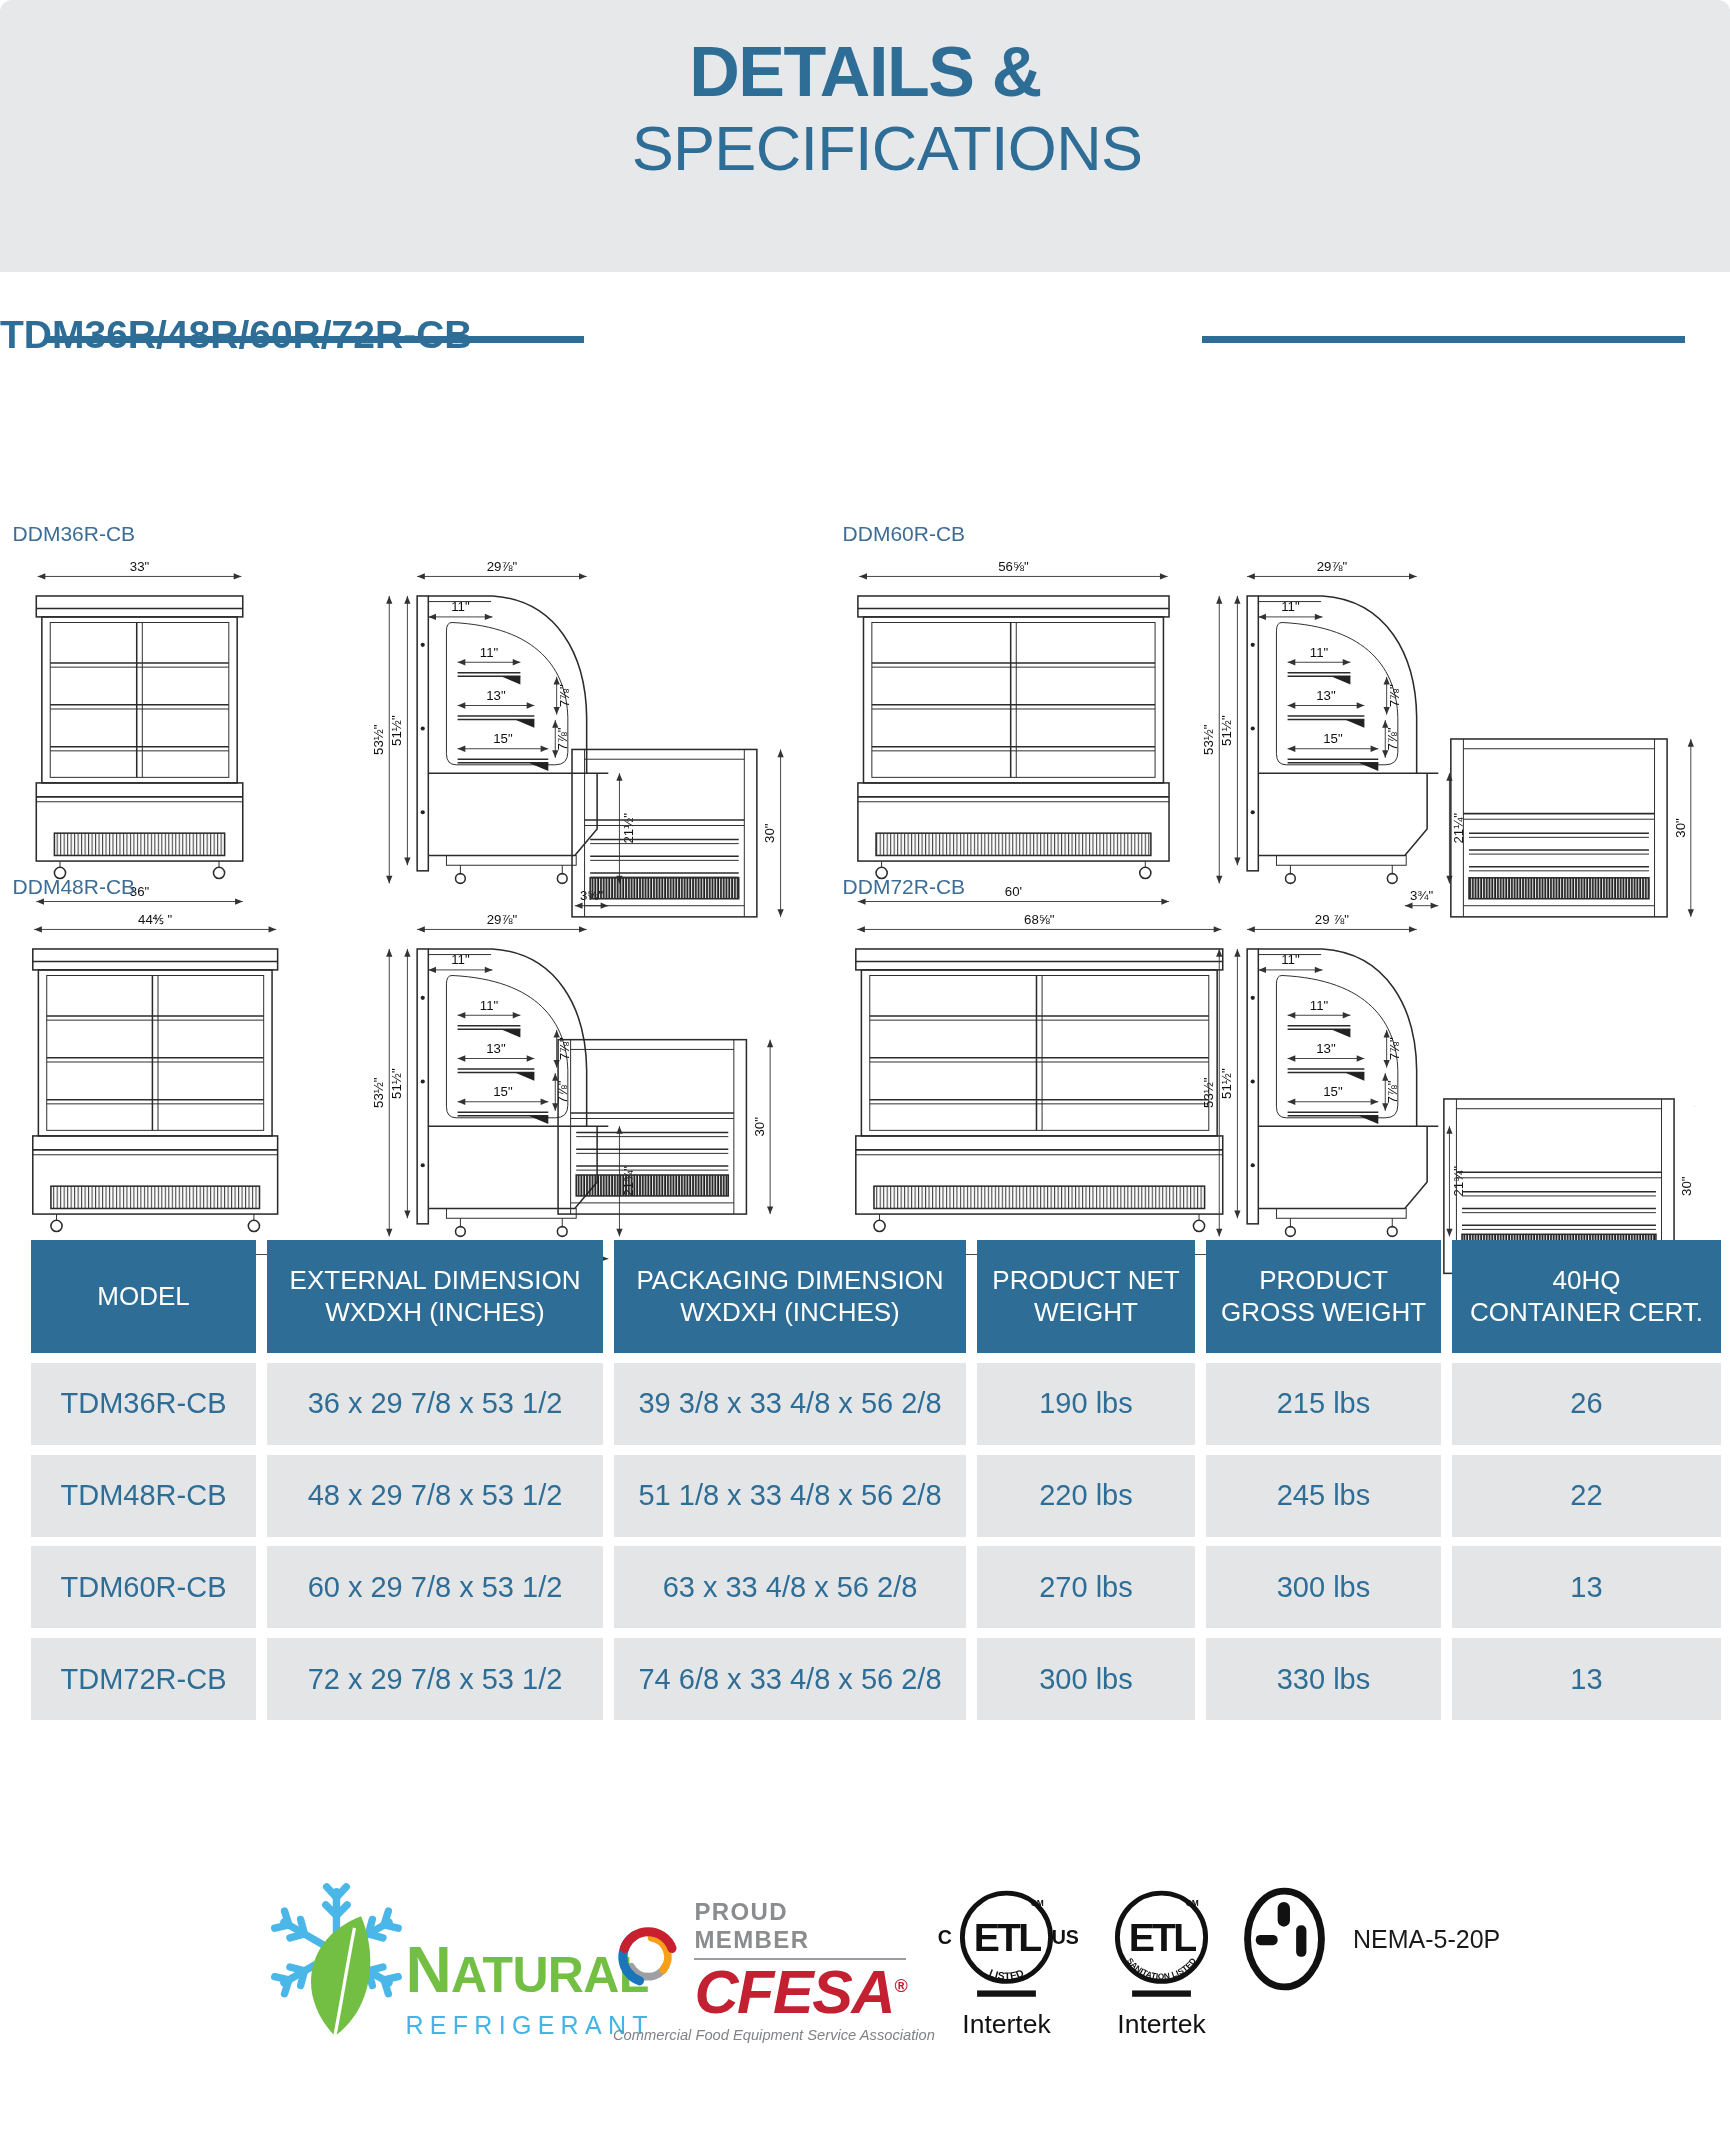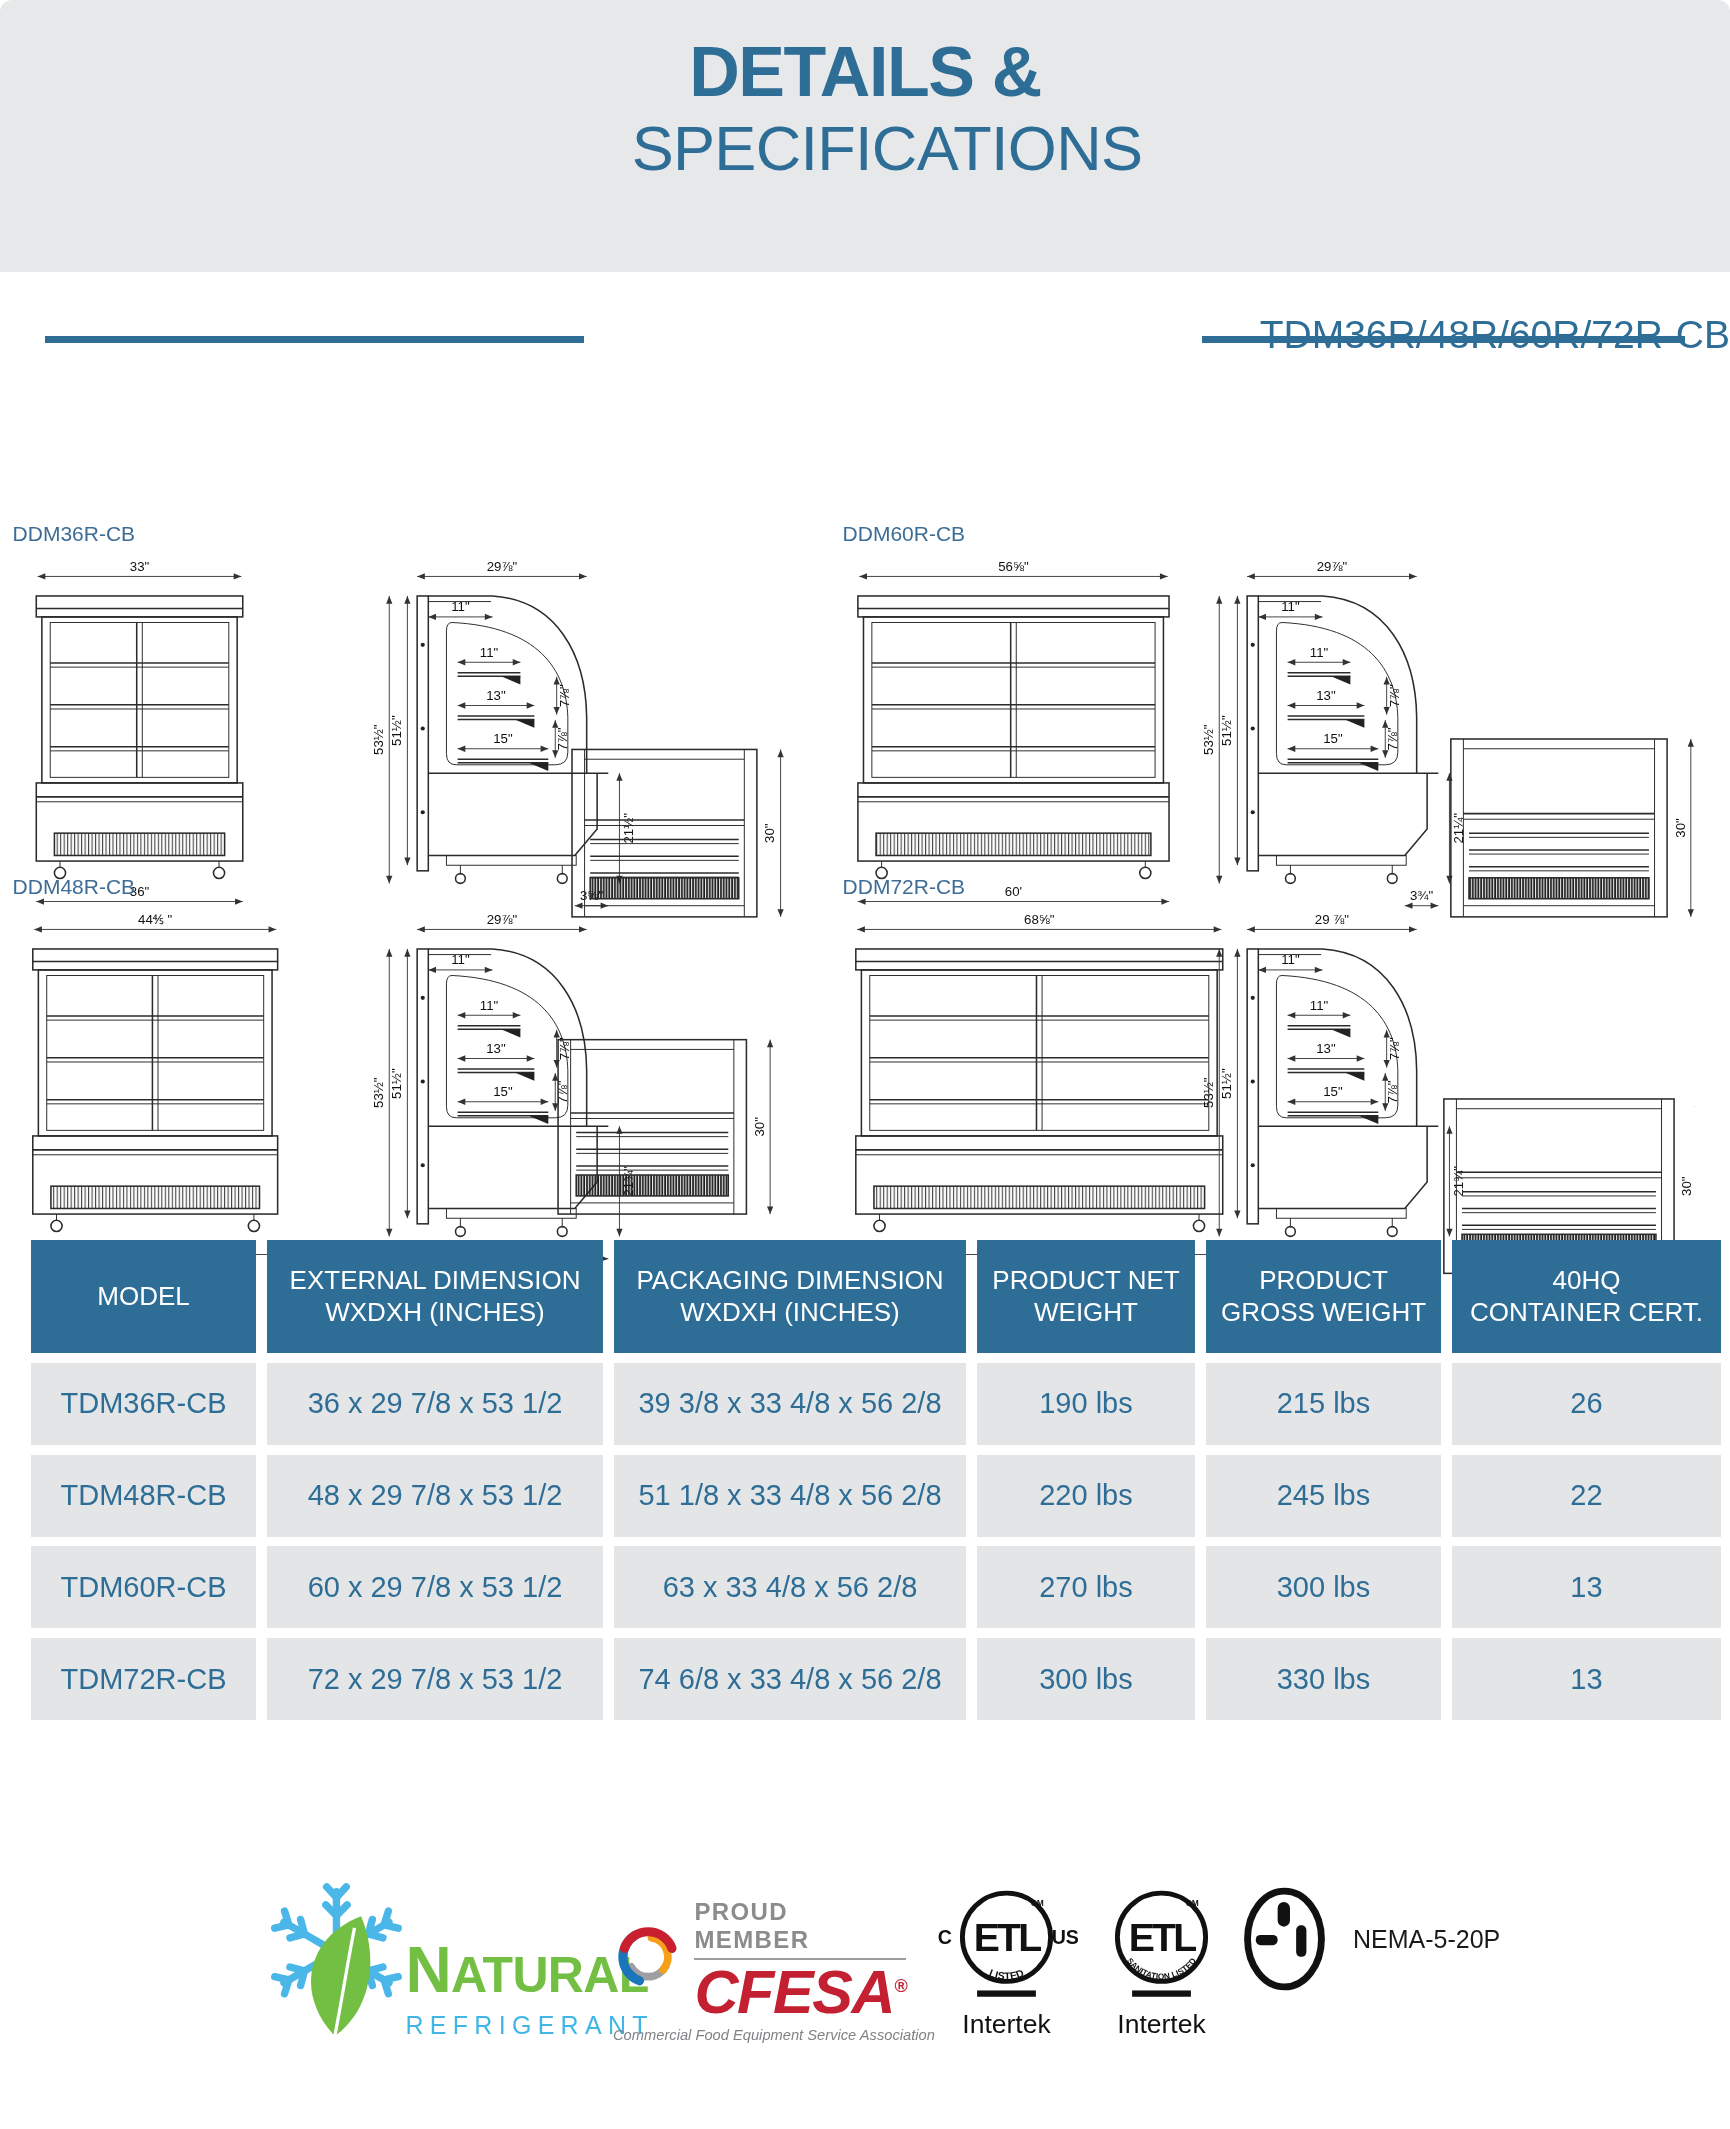--- a/index.html
+++ b/index.html
@@ -4,22 +4,22 @@
 <style>
   html,body{margin:0;padding:0;background:#fff;}
   #page{position:relative;width:1730px;height:2129px;background:#ffffff;overflow:hidden;
         font-family:"Liberation Sans",sans-serif;border-radius:12px;}
   
   .hero{position:absolute;left:0;top:0;width:1730px;height:272px;background:#e7e8ea;}
   .hero-title{position:absolute;left:0;top:36px;width:100%;text-align:center;color:#2e6e96;}
   .t1{font-size:70px;font-weight:700;letter-spacing:-1.4px;line-height:1.04;}
   .t2{font-size:63px;font-weight:400;letter-spacing:-0.7px;line-height:1.04;margin-top:7px;padding-left:44px;}
   
-  .subtitle-text{position:absolute;top:313px;left:0;width:100%;text-align:right;
-        color:#2e6e96;font-size:39px;font-weight:400;letter-spacing:0px;}
+  .subtitle-text{position:absolute;top:313px;left:0;width:100%;text-align:left;
+        color:#2e6e96;font-size:39px;font-weight:700;letter-spacing:0px;}
   .rule{position:absolute;top:336px;height:7px;background:#2e6e96;}
   .rule.l{left:45px;width:539px;}
   .rule.r{right:45px;width:483px;}
   
   .dsec{position:absolute;}
   .dlabel{position:absolute;left:12.6px;top:5.6px;font-size:21px;color:#3d6d96;letter-spacing:0;}
   .dsvg{position:absolute;left:0;top:24px;}
   .cs{stroke:#2b2b2b;stroke-width:2.2;fill:none;}
   .cs2{stroke:#2b2b2b;stroke-width:1.4;fill:none;}
   .dm{stroke:#333;stroke-width:1.3;fill:none;}

